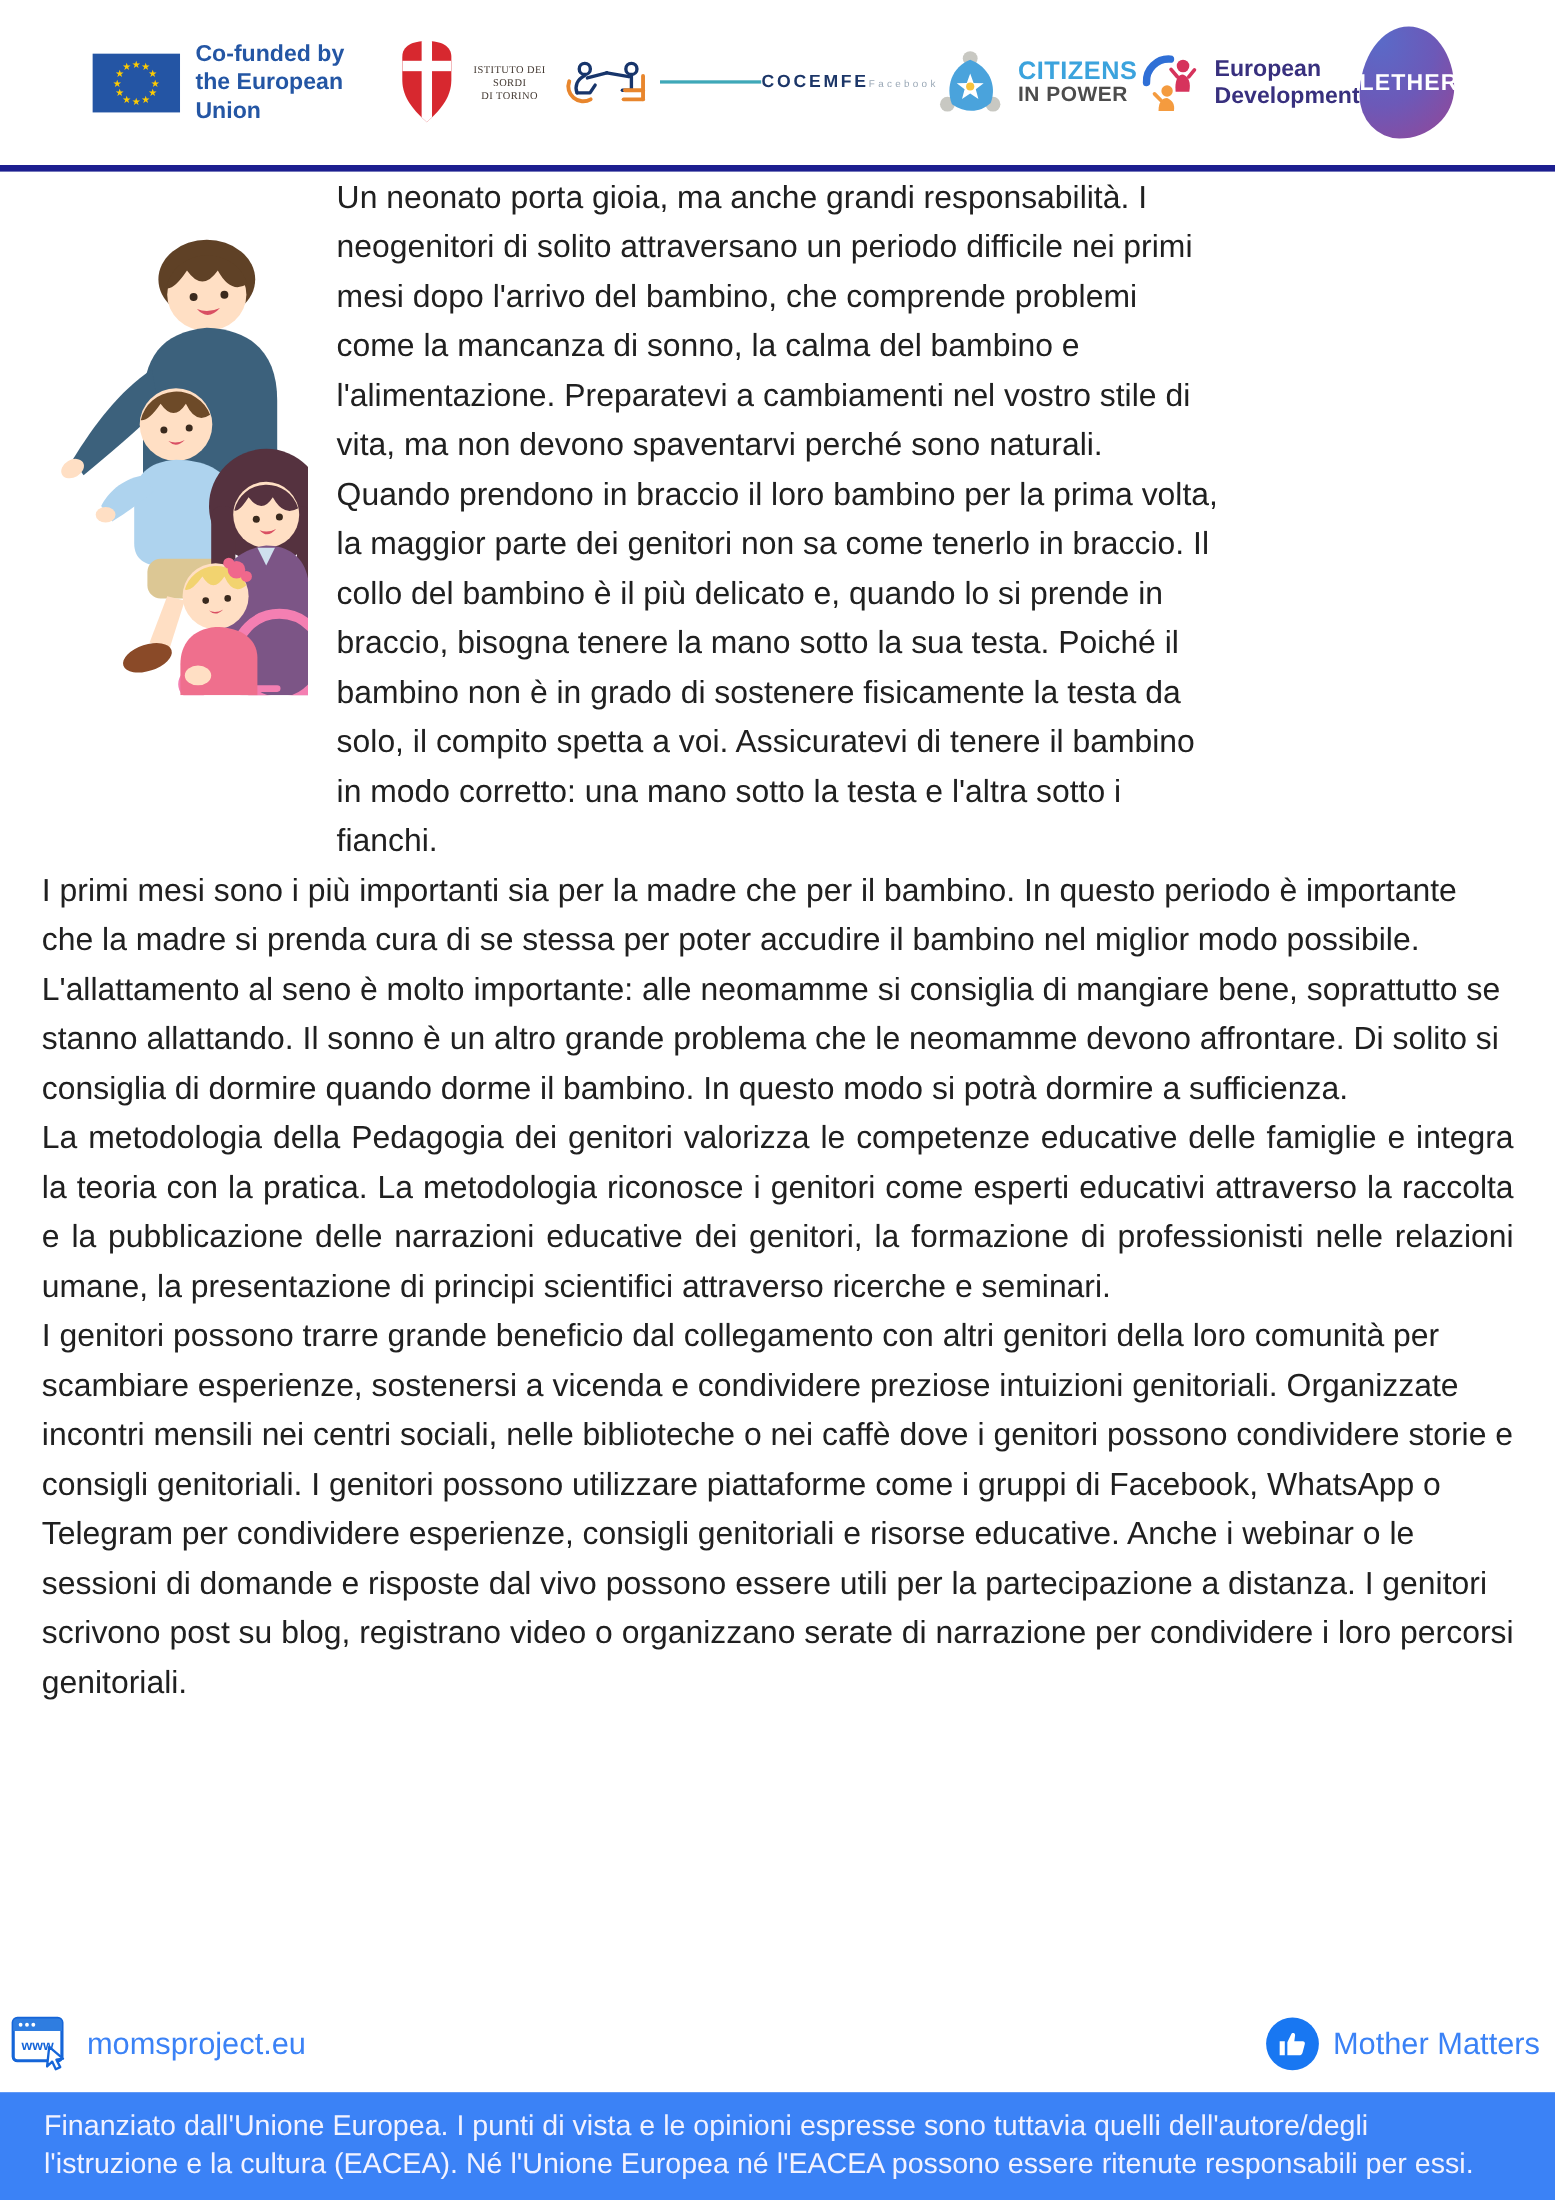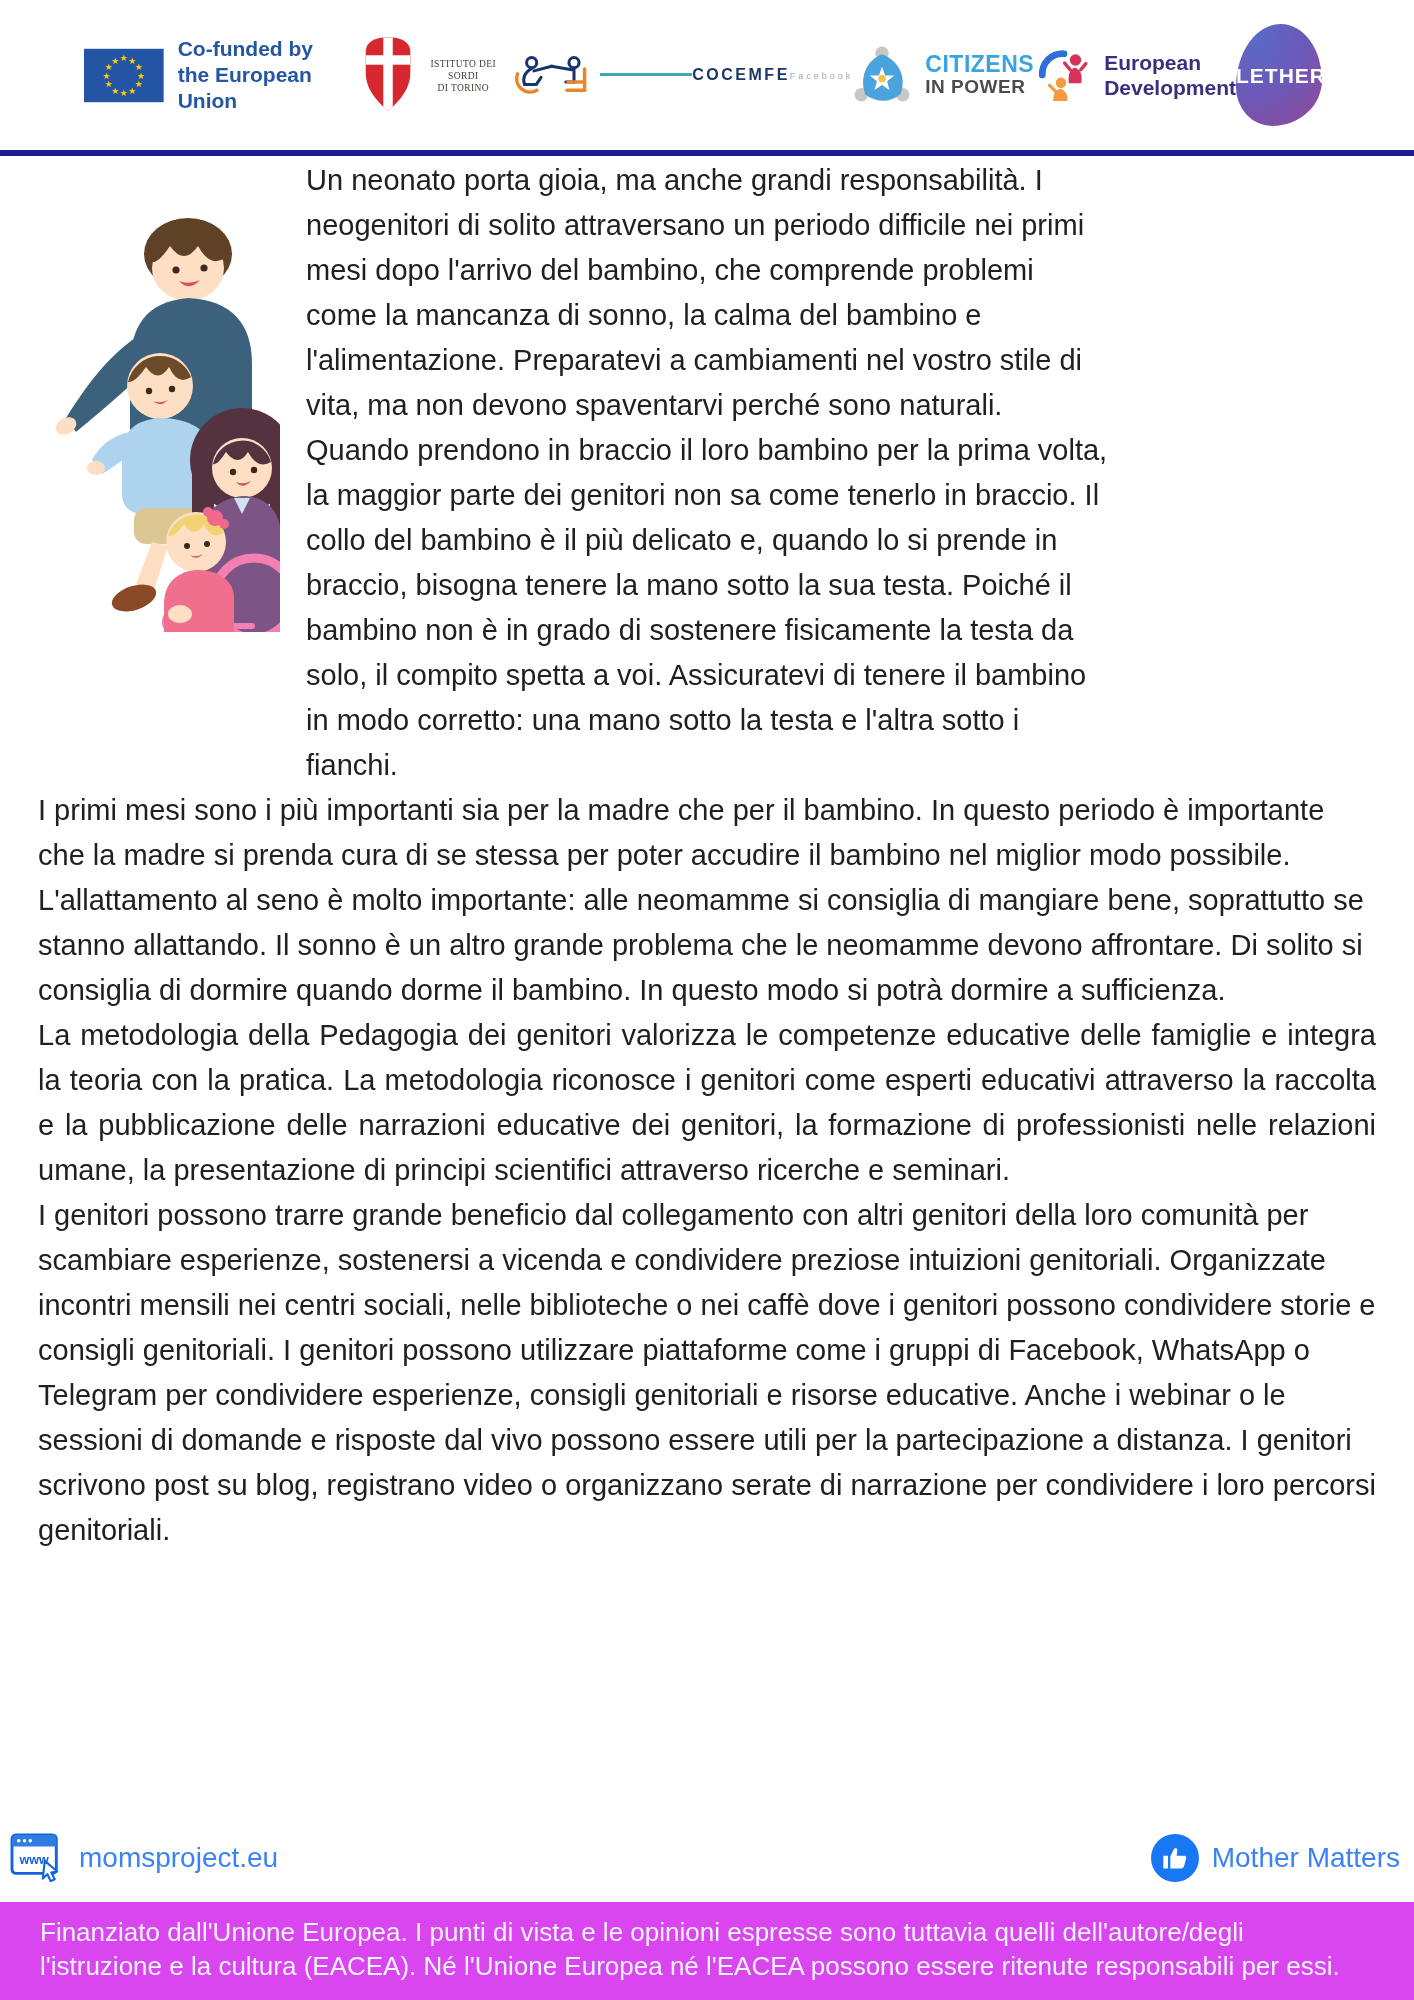--- a/index.html
+++ b/index.html
@@ -63,21 +63,21 @@
     display:flex; align-items:center; justify-content:center; }
   .icon-ig { width:48px; height:48px; border-radius:12px;
     background:linear-gradient(120deg,#f9a13c 0%,#f2605e 38%,#dd2a7b 64%,#9b3bba 100%);
     display:flex; align-items:center; justify-content:center; }
   .icon-yt { width:54px; height:38px; border-radius:9px; background:#ed1f24;
     display:flex; align-items:center; justify-content:center; }
   .yt-triangle { width:0; height:0; border-left:16px solid #fff;
     border-top:9px solid transparent; border-bottom:9px solid transparent; margin-left:3px; }
 
   
-  .banner { flex:none; background:#d946ef; color:#f2f2ff;
+  .banner { flex:none; background:#3b82f6; color:#f2f2ff;
     padding:13px 40px 17px 40px; font-size:26px; line-height:34px; }
 </style>
 </head>
 <body>
 
 <div class="page">
 
   <div class="logo-bar">
 
     <div class="logo">

